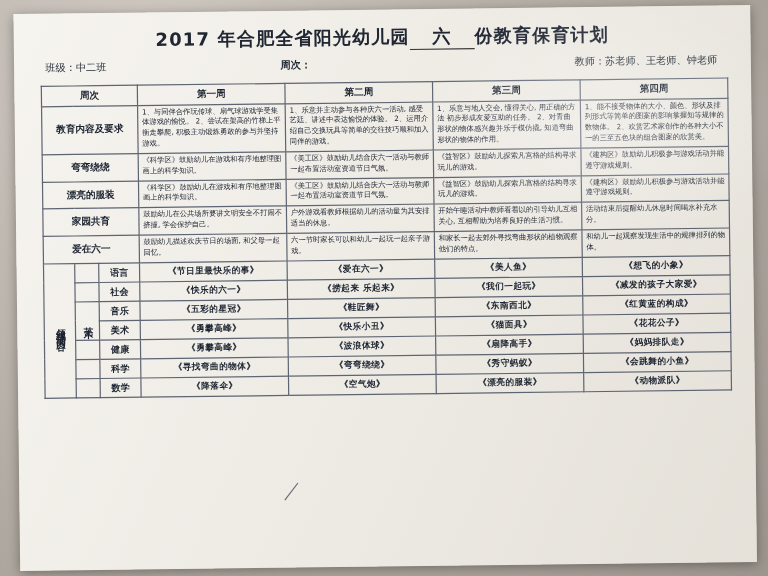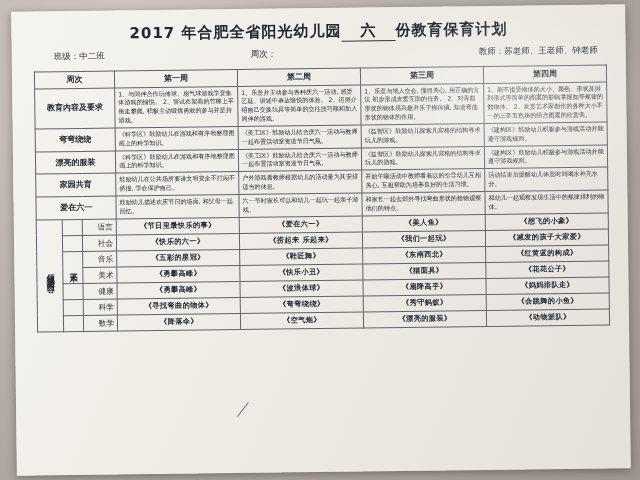--- a/index.html
+++ b/index.html
@@ -57,33 +57,33 @@
     letter-spacing:1px;
   }
   .title .blank{
     display:inline-block;min-width:54px;border-bottom:1px solid #333;
     text-align:center;
   }
   .meta{
     position:absolute;top:40px;left:26px;width:560px;
     font-size:8.5px;color:#222a36;
   }
-  .meta span.m1{position:absolute;left:16px;}
-  .meta span.m2{position:absolute;left:213px;}
+  .meta span.m1{position:absolute;left:0;}
+  .meta span.m2{position:absolute;left:196px;font-weight:bold;}
   .meta span.m3{position:absolute;right:0;}
   
   .vlabel{
     writing-mode:vertical-rl;
     text-orientation:upright;
     letter-spacing:2px;
     font-size:8px;font-weight:bold;
     margin:0 auto;
   }
   .subject{
-    text-align:right;font-size:7.6px;font-weight:normal;width:34px;
+    text-align:center;font-size:7.6px;font-weight:bold;width:34px;
   }
   .artcol{
     text-align:center;font-size:7.6px;font-weight:bold;width:16px;
   }
   
   #mark1{
     position:absolute;left:222px;top:404px;width:40px;height:18px;
     border-left:1.5px solid #3a3f52;
     transform:rotate(38deg);
     opacity:.75;

